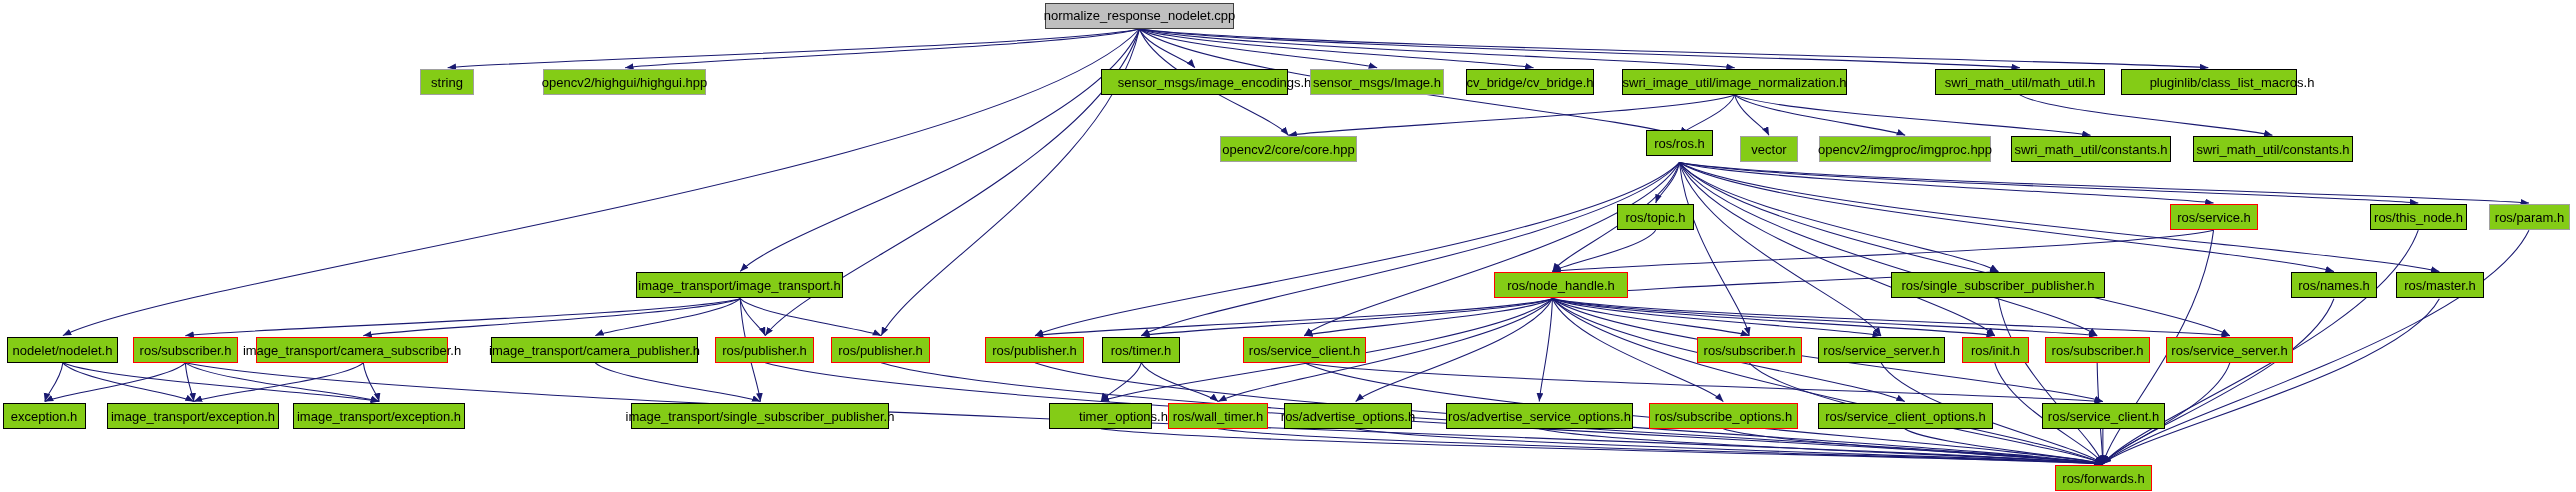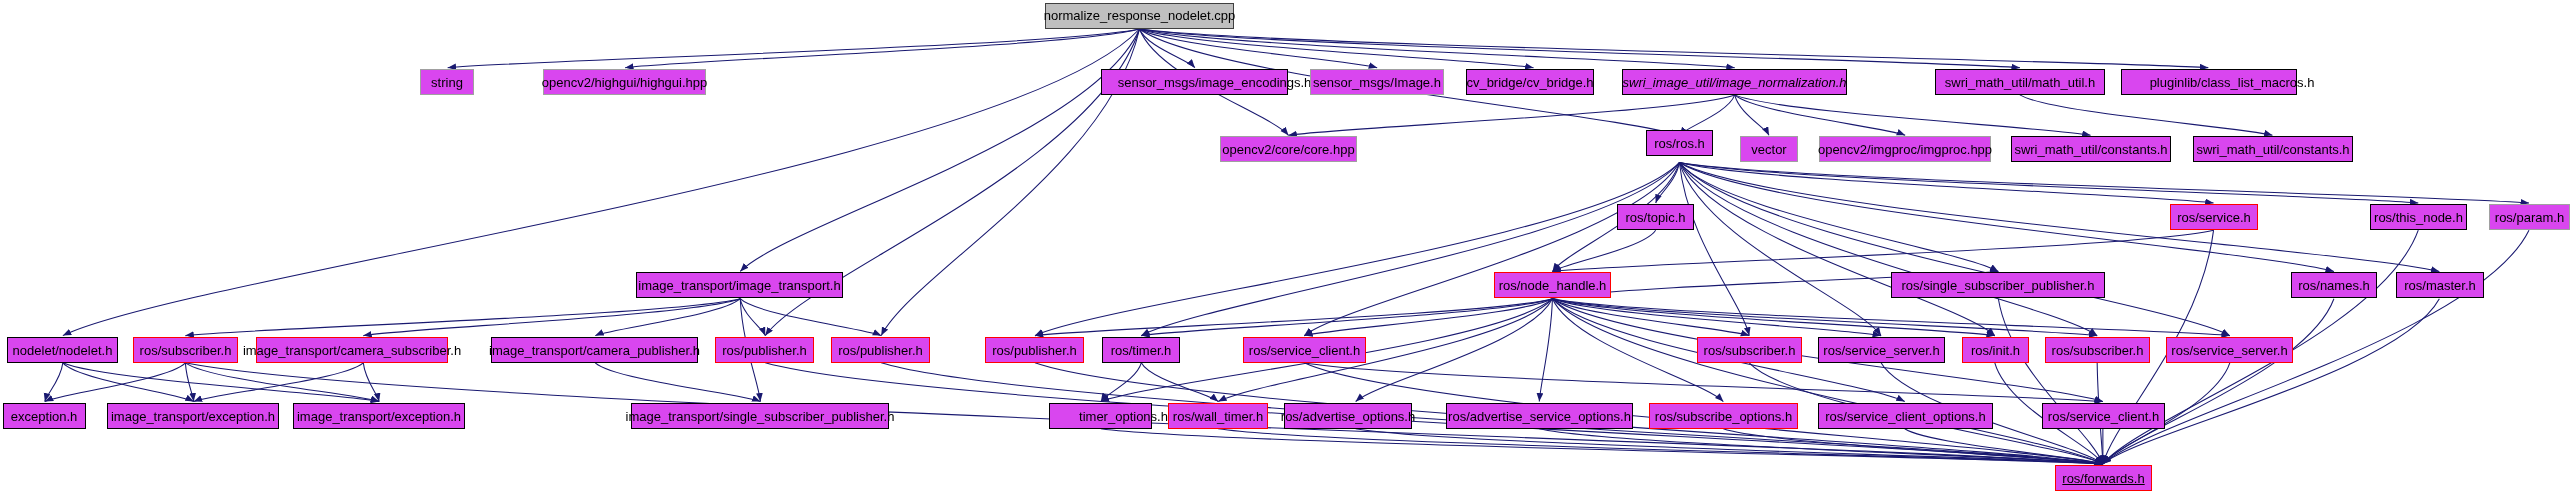--- a/index.html
+++ b/index.html
@@ -1,21 +1,21 @@
 <!DOCTYPE html>
 <html style="font-size:14px"><head>
 <meta charset="utf-8">
 <style>
   html,body{margin:0;padding:0;background:#ffffff;}
   #canvas{position:relative;width:2576px;height:492px;background:#ffffff;
           font-family:"Liberation Sans","DejaVu Sans",sans-serif;overflow:hidden;}
   svg#edges{position:absolute;left:0;top:0;width:2576px;height:492px;}
   .node{position:absolute;box-sizing:border-box;display:flex;align-items:center;
         justify-content:center;white-space:nowrap;height:26px;
-        font-size:13px;line-height:13px;color:#000000;background:#d946ef;
+        font-size:13px;line-height:13px;color:#000000;background:#84cc16;
         border:0.9px solid #000000;}
   .node.root{background:#bfbfbf;border:0.9px solid #404040;}
   .node.red{border:0.9px solid #ff0000;}
   .node.grey{border:0.9px solid #a0a0a0;}
   .node.black{border:0.9px solid #000000;}
   .node span{pointer-events:none;}
 </style>
 </head>
 <body>
 
@@ -137,21 +137,21 @@
       </div>
       <div class="node black" style="left: 1101px; top: 69px; width: 187px; padding-left: 40px;">
         <span>sensor_msgs/image_encodings.h</span>
       </div>
       <div class="node grey" style="left: 1310px; top: 69px; width: 134px;">
         <span>sensor_msgs/Image.h</span>
       </div>
       <div class="node black" style="left: 1466px; top: 69px; width: 128px;">
         <span>cv_bridge/cv_bridge.h</span>
       </div>
-      <div class="node black" style="left: 1622px; top: 69px; width: 225px; font-style: italic;">
+      <div class="node black" style="left: 1622px; top: 69px; width: 225px;">
         <span>swri_image_util/image_normalization.h</span>
       </div>
       <div class="node black" style="left: 1935px; top: 69px; width: 170px;">
         <span>swri_math_util/math_util.h</span>
       </div>
       <div class="node black" style="left: 2121px; top: 69px; width: 176px; padding-left: 46px;">
         <span>pluginlib/class_list_macros.h</span>
       </div>
       <div class="node grey" style="left: 1220px; top: 136px; width: 137px;">
         <span>opencv2/core/core.hpp</span>
@@ -179,21 +179,21 @@
       </div>
       <div class="node black" style="left: 2370px; top: 204px; width: 97px;">
         <span>ros/this_node.h</span>
       </div>
       <div class="node grey" style="left: 2489px; top: 204px; width: 81px;">
         <span>ros/param.h</span>
       </div>
       <div class="node black" style="left: 636px; top: 272px; width: 207px;">
         <span>image_transport/image_transport.h</span>
       </div>
-      <div class="node red" style="left: 1494px; top: 272px; width: 117px;">
+      <div class="node red" style="left: 1494px; top: 272px; width: 134px;">
         <span>ros/node_handle.h</span>
       </div>
       <div class="node black" style="left: 1891px; top: 272px; width: 214px;">
         <span>ros/single_subscriber_publisher.h</span>
       </div>
       <div class="node black" style="left: 2291px; top: 272px; width: 86px;">
         <span>ros/names.h</span>
       </div>
       <div class="node black" style="left: 2396px; top: 272px; width: 88px;">
         <span>ros/master.h</span>
@@ -266,18 +266,18 @@
       </div>
       <div class="node red" style="left: 1649px; top: 403px; width: 149px;">
         <span>ros/subscribe_options.h</span>
       </div>
       <div class="node black" style="left: 1818px; top: 403px; width: 175px;">
         <span>ros/service_client_options.h</span>
       </div>
       <div class="node black" style="left: 2042px; top: 403px; width: 123px;">
         <span>ros/service_client.h</span>
       </div>
-      <div class="node red" style="left: 2055px; top: 465px; width: 97px; text-decoration: underline;">
+      <div class="node red" style="left: 2055px; top: 465px; width: 97px;">
         <span>ros/forwards.h</span>
       </div>
     </div>
 </div>
 
 
 </body></html>

